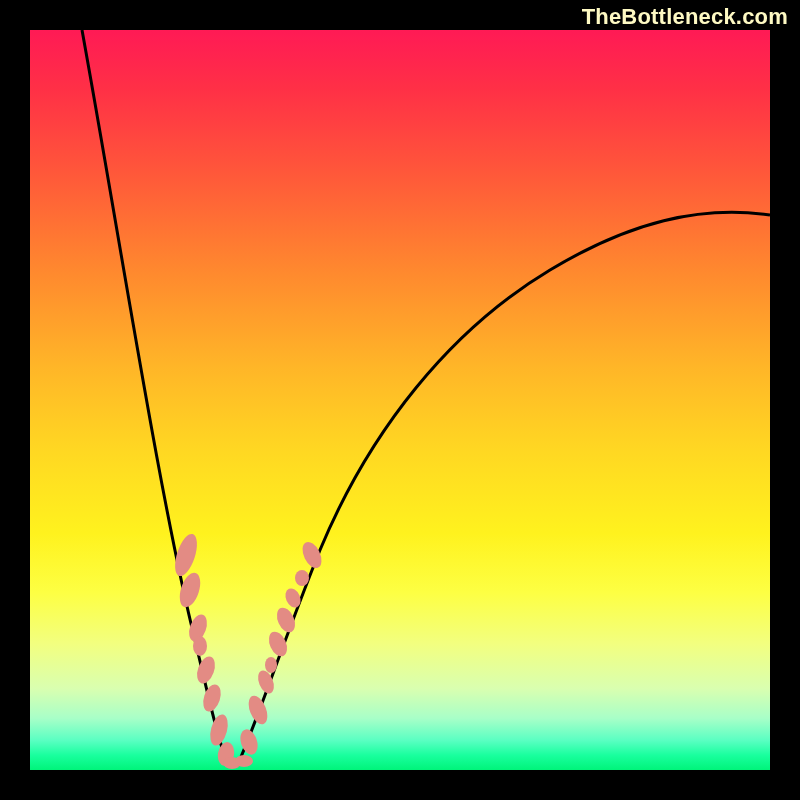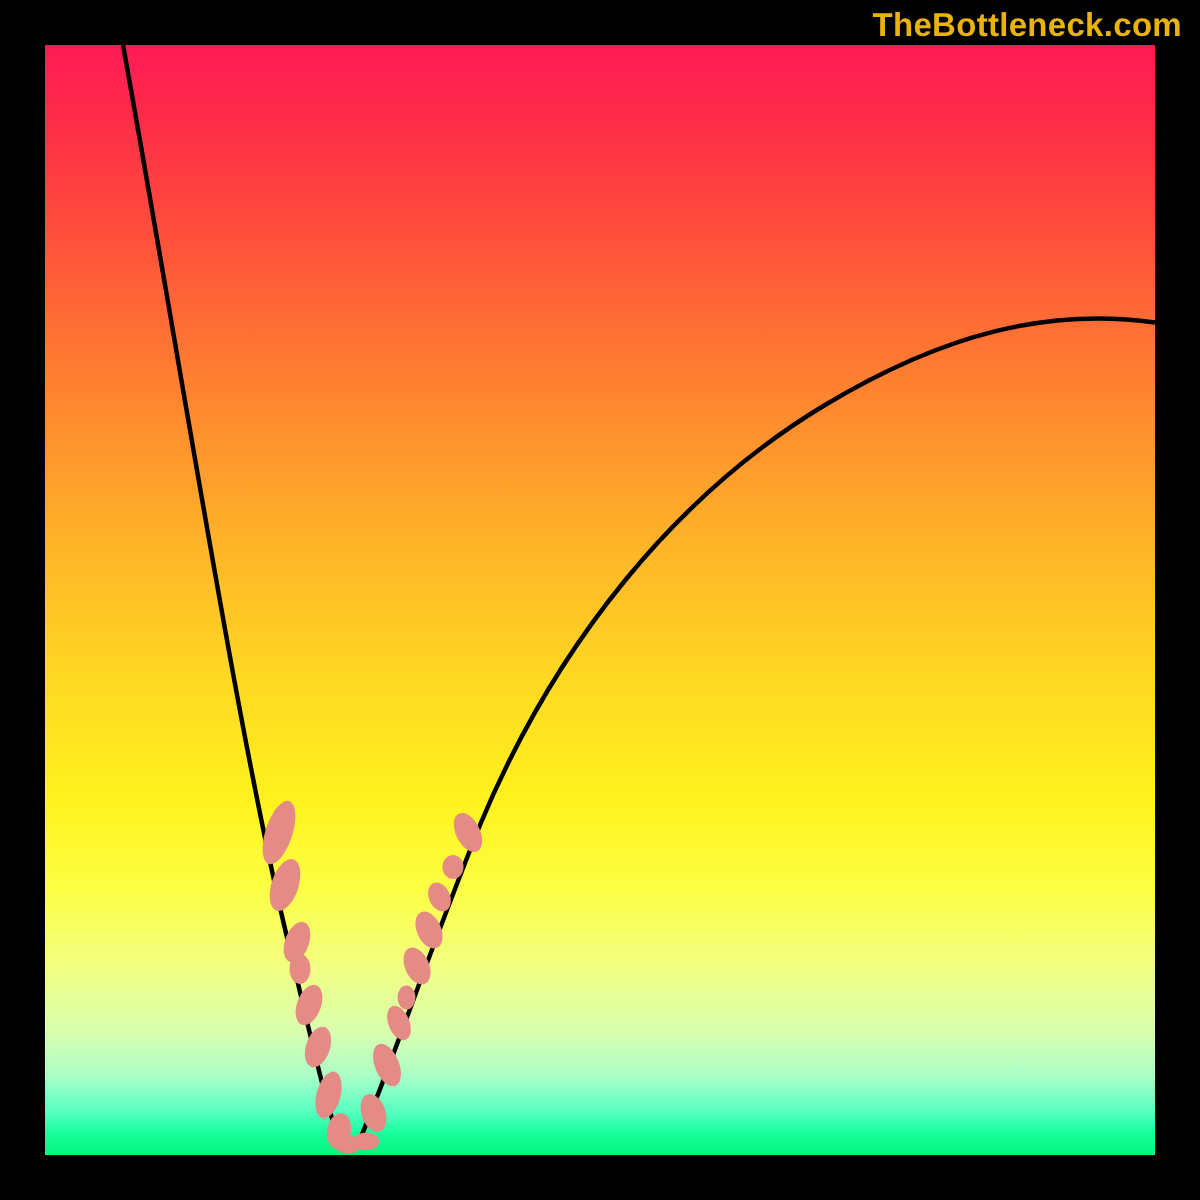--- a/index.html
+++ b/index.html
@@ -41,21 +41,21 @@
       #00f47a 100%
     );
   }
   .watermark {
     position: absolute;
     top: 4px;
     right: 12px;
     font-family: Arial, Helvetica, sans-serif;
     font-size: 22px;
     font-weight: 600;
-    color: #eab308;
+    color: #fef9c3;
     letter-spacing: 0.2px;
     user-select: none;
   }
   svg.curve {
     position: absolute;
     top: 0;
     left: 0;
     width: 740px;
     height: 740px;
   }

